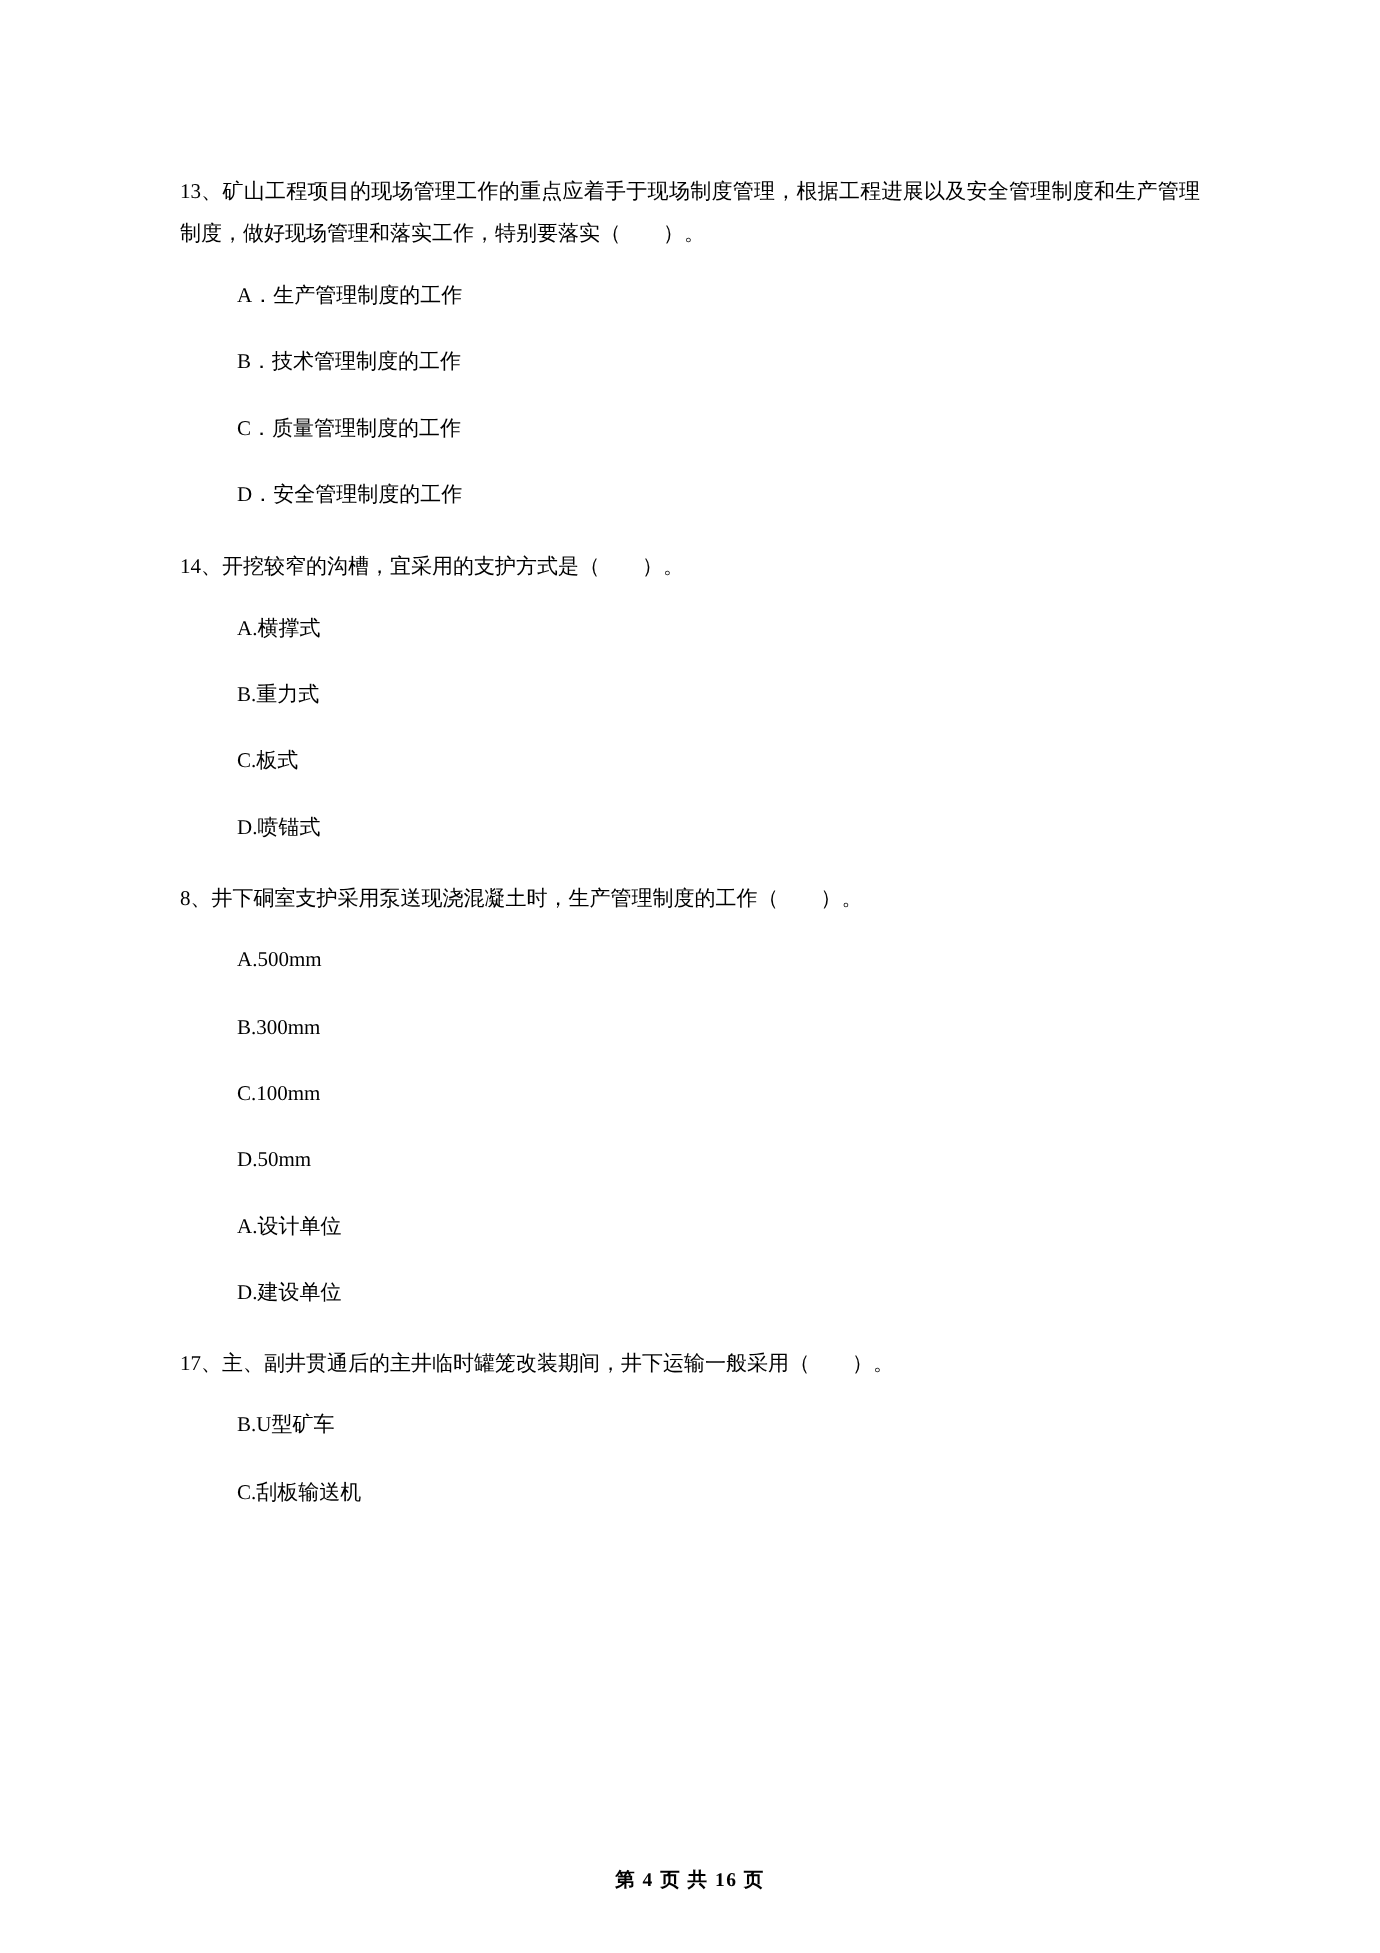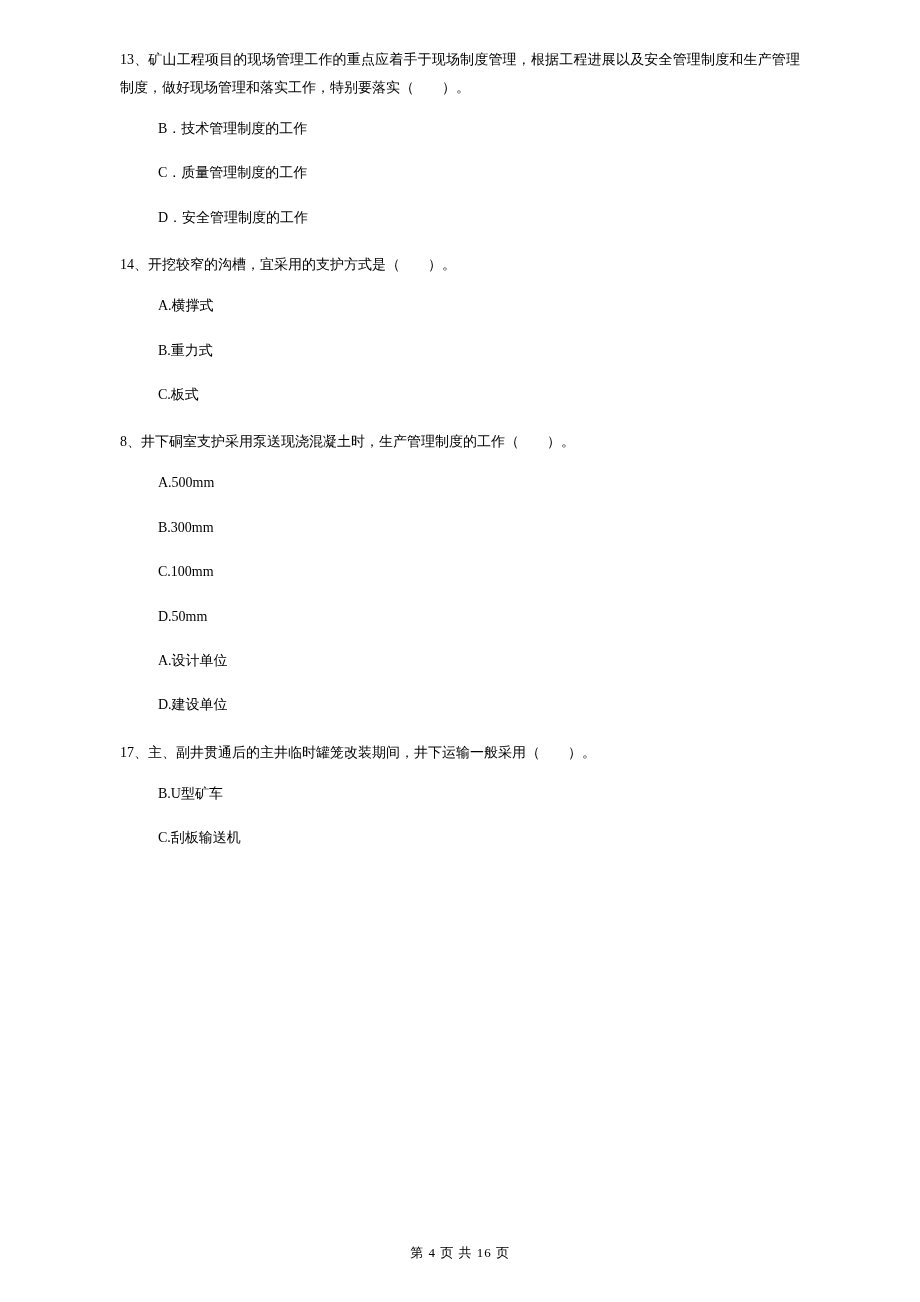--- a/index.html
+++ b/index.html
@@ -7,21 +7,21 @@
     padding: 0;
     font-family: "SimSun", "宋体", serif;
     font-size: 14px;
     color: #000;
     background: #fff;
     line-height: 1.6;
   }
   .page {
     width: 920px;
     min-height: 1302px;
-    padding: 46px 120px 60px 120px;
+    padding: 115px 120px 60px 120px;
     box-sizing: border-box;
     position: relative;
   }
   .question {
     margin-bottom: 12px;
     text-align: justify;
   }
   .question-text {
     line-height: 2.0;
   }
@@ -34,42 +34,45 @@
     line-height: 1.6;
   }
   .footer {
     position: absolute;
     bottom: 38px;
     left: 0;
     width: 100%;
     text-align: center;
     font-size: 13px;
     letter-spacing: 1px;
+    font-weight: bold;
   }
 </style>
 </head>
 <body>
 
 <div class="page">
 
   <div class="question">
     <span class="question-text"><span>13、</span><span>矿山工程项目的现场管理工作的重点应着手于现场制度管理，根据工程进展以及安全管理制度和生产管理制度，做好现场管理和落实工作，特别要落实（　　）。</span></span>
     <div class="options">
+      <div class="option">A．生产管理制度的工作</div>
       <div class="option">B．技术管理制度的工作</div>
       <div class="option">C．质量管理制度的工作</div>
       <div class="option">D．安全管理制度的工作</div>
     </div>
   </div>
 
   <div class="question">
     <span class="question-text"><span>14、</span><span>开挖较窄的沟槽，宜采用的支护方式是（　　）。</span></span>
     <div class="options">
       <div class="option">A.横撑式</div>
       <div class="option">B.重力式</div>
       <div class="option">C.板式</div>
+      <div class="option">D.喷锚式</div>
     </div>
   </div>
 
   <div class="question">
     <span class="question-text"><span>8、</span><span>井下硐室支护采用泵送现浇混凝土时，生产管理制度的工作（　　）。</span></span>
     <div class="options">
       <div class="option">A.500mm</div>
       <div class="option">B.300mm</div>
       <div class="option">C.100mm</div>
       <div class="option">D.50mm</div>

